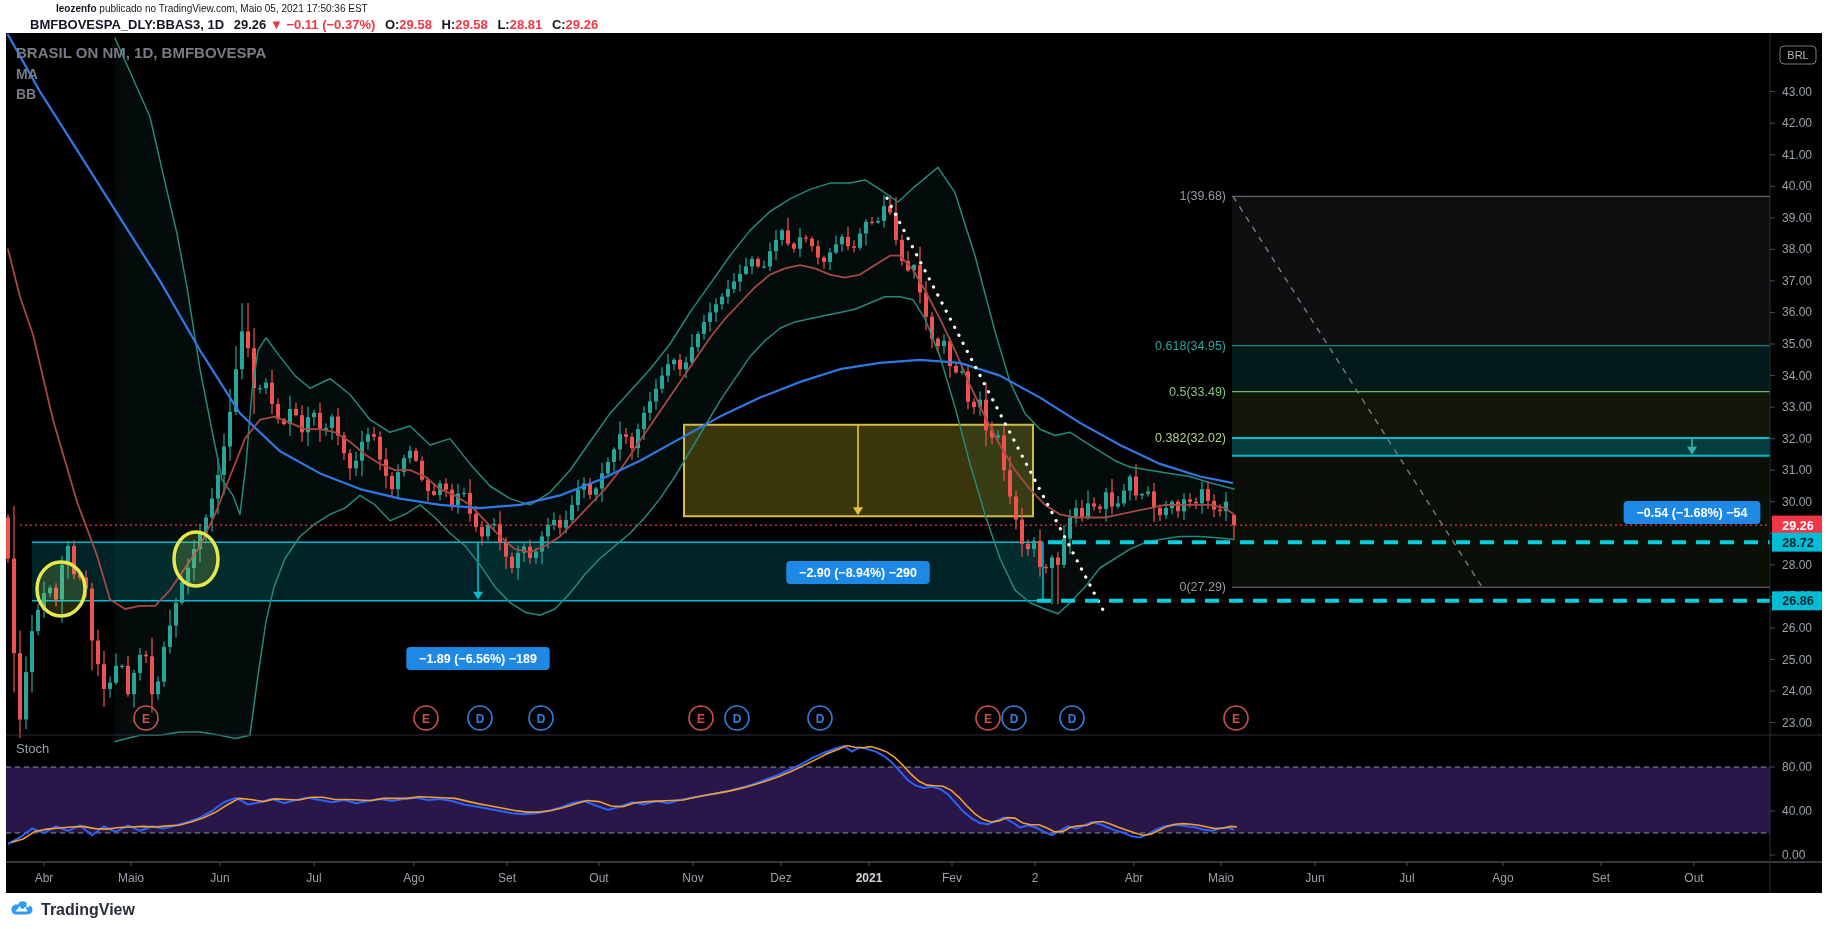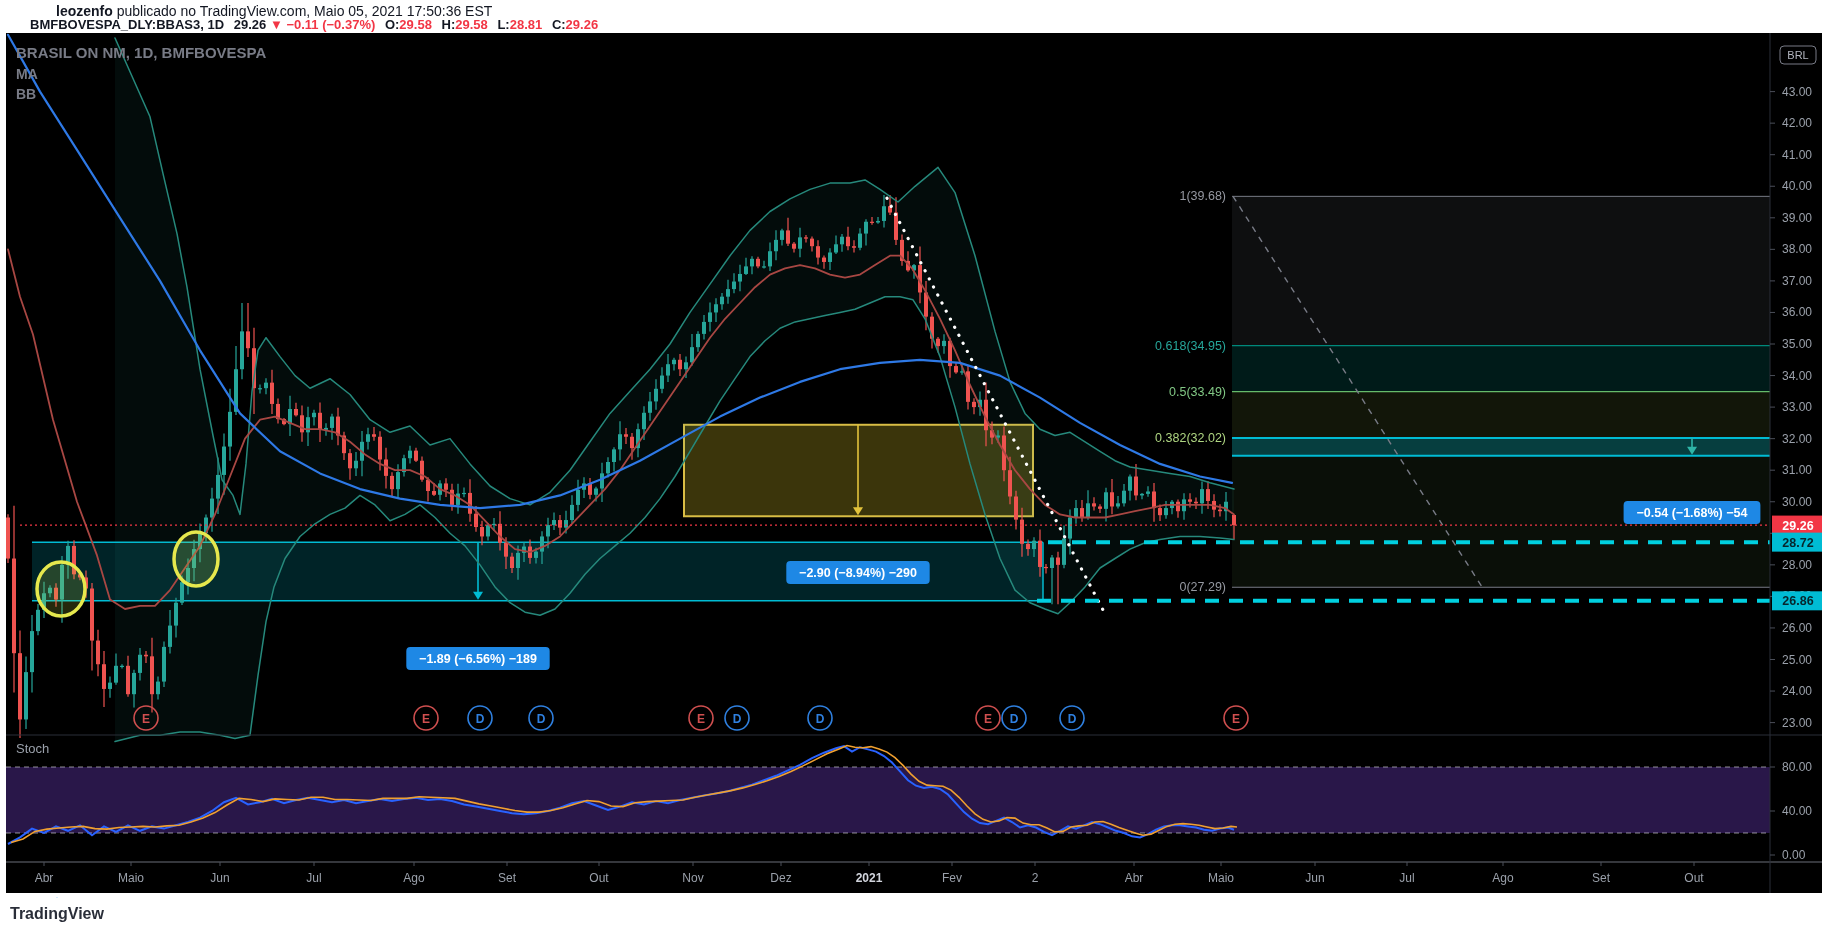--- a/index.html
+++ b/index.html
@@ -1,25 +1,25 @@
 <!DOCTYPE html>
 <html><head>
 <meta charset="utf-8">
 <style>
   html,body{margin:0;padding:0;background:#ffffff;}
   .page{position:relative;width:1828px;height:929px;background:#ffffff;overflow:hidden;
         font-family:"Liberation Sans",sans-serif;}
   .hdr{position:absolute;left:10px;top:0;width:1810px;height:33px;background:#fff;}
-  .hdr-line1{position:absolute;left:0;top:3px;font-size:14px;color:#131722;padding-left:46px;}
+  .hdr-line1{position:absolute;left:0;top:3px;font-size:10px;color:#131722;padding-left:46px;}
   .hdr-line1 b{font-weight:bold;}
   .hdr-line2{position:absolute;left:0;top:17px;font-size:13px;color:#131722;font-weight:bold;margin-left:20px;}
   .hdr-line2 .red{color:#f23645;}
   .hdr-line2 .sep{display:inline-block;width:6px;}
   .chart-wrap{position:absolute;left:6px;top:33px;width:1816px;height:860px;background:#000;}
-  .footer{position:absolute;left:10px;top:897px;height:26px;display:flex;align-items:center;gap:7px;flex-direction:column;}
+  .footer{position:absolute;left:10px;top:897px;height:26px;display:flex;align-items:center;gap:7px;}
   .footer .tv-text{font-size:16px;font-weight:600;color:#2a2e39;}
   svg text{font-family:"Liberation Sans",sans-serif;}
 </style>
 </head>
 <body>
 
 <div class="page">
 
   <div class="hdr">
     <div class="hdr-line1"><b>leozenfo</b><span> publicado no TradingView.com, Maio 05, 2021 17:50:36 EST</span></div>

